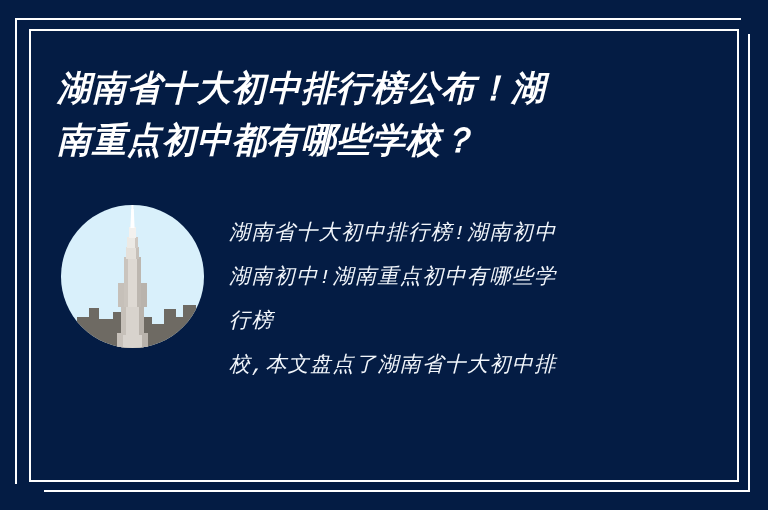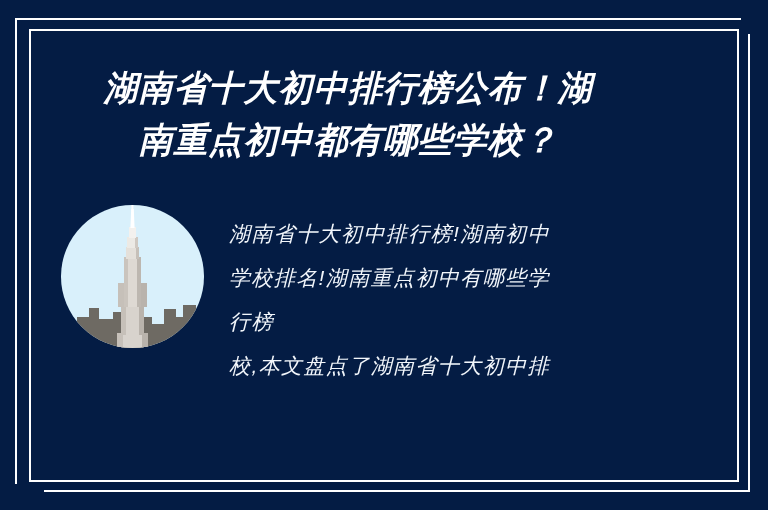--- a/index.html
+++ b/index.html
@@ -59,21 +59,20 @@
     height: 26px;
     background: #041c44;
   }
 
   
   .title-block {
     position: absolute;
     left: 57px;
     top: 62px;
     width: 600px;
-    text-align: center;
   }
   .title-line {
     color: #ffffff;
     font-family: "Liberation Sans", sans-serif;
     font-size: 35px;
     font-weight: bold;
     font-style: italic;
     letter-spacing: 1px;
     line-height: 52px;
     white-space: nowrap;
@@ -93,21 +92,21 @@
 
   
   .body-block {
     position: absolute;
     left: 229px;
     top: 212px;
     width: 420px;
   }
   .body-line {
     color: #f2f6fb;
-    font-family: Liberation Sans, sans-serif;
+    font-family: Liberation Mono, monospace;
     font-size: 21px;
     font-style: italic;
     letter-spacing: 1.4px;
     line-height: 44px;
     white-space: nowrap;
   }
 </style>
 </head>
 <body>
 
@@ -177,18 +176,18 @@
 
           <polygon points="70.2,4 72.8,4 73.6,23 69.4,23" fill="#ffffff"></polygon>
           <rect x="70.4" y="0" width="2" height="6" fill="#ffffff"></rect>
         </g>
       </g>
     </svg>
   </div>
 
   <div class="body-block">
     <div class="body-line">湖南省十大初中排行榜!湖南初中</div>
-    <div class="body-line">学校排名!湖南重点初中有哪些学</div>
+    <div class="body-line">湖南初中!湖南重点初中有哪些学</div>
     <div class="body-line">行榜</div>
     <div class="body-line">校,本文盘点了湖南省十大初中排</div>
   </div>
 
 </div>
 
 </body></html>

